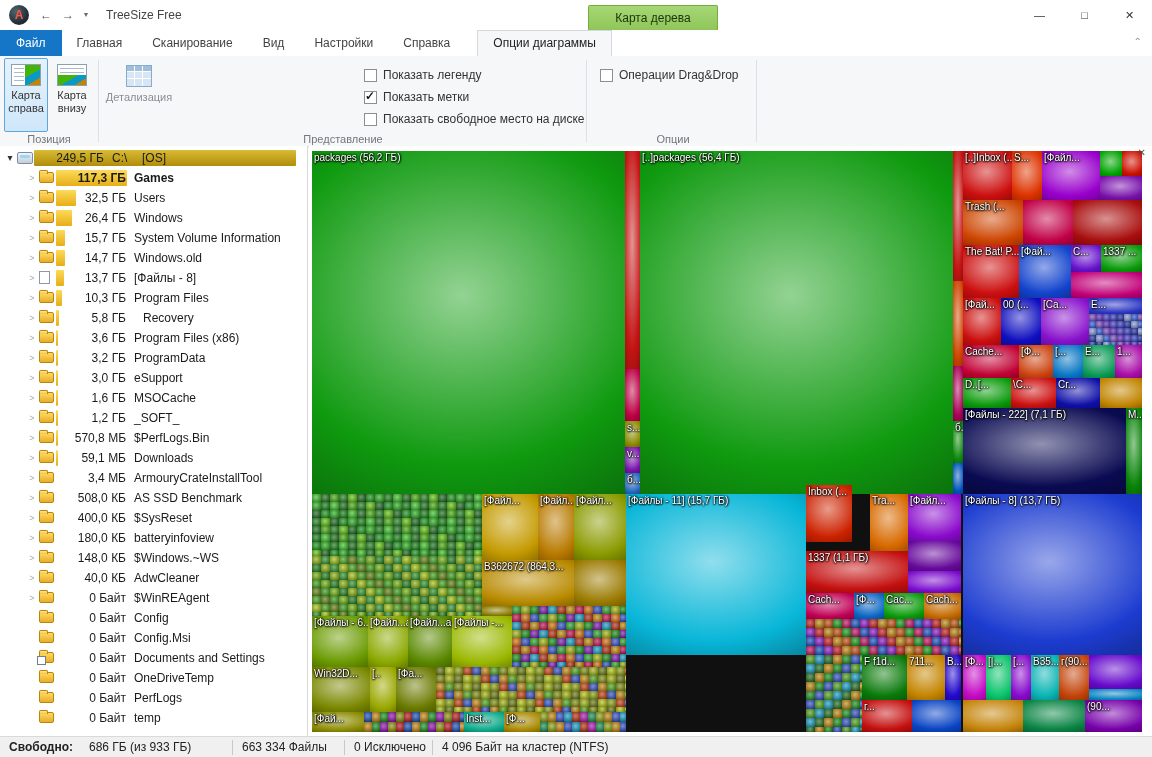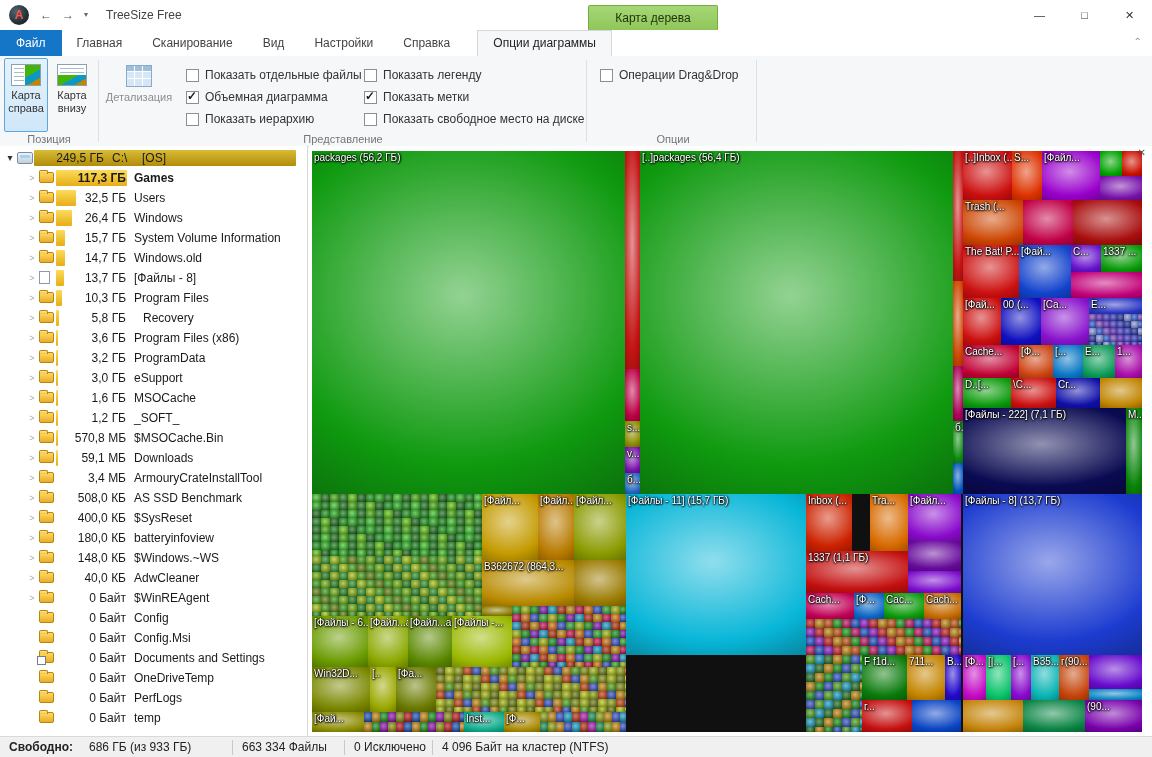--- a/index.html
+++ b/index.html
@@ -136,34 +136,20 @@
         </div>
       <div class="big-btn-label">Карта внизу</div>
     </div>
     <div class="rgroup-label" style="left:2px;width:94px;">Позиция</div>
     <div class="rsep" style="left:98px;"></div>
 
     <div class="detail-btn">
       <div class="grid-icon"></div>
       <div class="detail-label">Детализация</div>
     </div>
-    <div class="cbcol" style="left:186px;top:8px;">
-        <div class="cb">
-          <div class="box"></div>
-          <div class="cb-label">Показать отдельные файлы</div>
-        </div>
-        <div class="cb">
-          <div class="box checked"></div>
-          <div class="cb-label">Объемная диаграмма</div>
-        </div>
-        <div class="cb">
-          <div class="box"></div>
-          <div class="cb-label">Показать иерархию</div>
-        </div>
-      </div>
     <div class="cbcol" style="left:364px;top:8px;">
         <div class="cb">
           <div class="box"></div>
           <div class="cb-label">Показать легенду</div>
         </div>
         <div class="cb">
           <div class="box checked"></div>
           <div class="cb-label">Показать метки</div>
         </div>
         <div class="cb">
@@ -282,21 +268,21 @@
         <div class="chev" style="left: 26px;">&gt;</div>
         <div class="ic ic-folder" style="left: 39px;"></div>
         <div class="size" style="left: 56px;">1,2 ГБ</div>
         <div class="name" style="left: 134px;">_SOFT_</div>
       </div>
       <div class="trow">
         <div class="bar" style="left: 56px; width: 2px;"></div>
         <div class="chev" style="left: 26px;">&gt;</div>
         <div class="ic ic-folder" style="left: 39px;"></div>
         <div class="size" style="left: 56px;">570,8 МБ</div>
-        <div class="name" style="left: 134px;">$MSOCache.Bin</div>
+        <div class="name" style="left: 134px;">$PerfLogs.Bin</div>
       </div>
       <div class="trow">
         <div class="bar" style="left: 56px; width: 2px;"></div>
         <div class="chev" style="left: 26px;">&gt;</div>
         <div class="ic ic-folder" style="left: 39px;"></div>
         <div class="size" style="left: 56px;">59,1 МБ</div>
         <div class="name" style="left: 134px;">Downloads</div>
       </div>
       <div class="trow">
         <div class="chev" style="left: 26px;">&gt;</div>
@@ -1275,21 +1261,21 @@
         </div>
         <div class="cell" style="left: 152px; top: 561px; width: 40px; height: 20px; background: radial-gradient(120% 95% at 48% 42%, rgb(145, 216, 201) 0%, rgb(10, 168, 136) 52%, rgb(5, 76, 61) 100%);">
           <div class="cell-label">Inst...</div>
         </div>
         <div class="cell" style="left: 192px; top: 561px; width: 36px; height: 20px; background: radial-gradient(120% 95% at 48% 42%, rgb(216, 201, 140) 0%, rgb(168, 136, 0) 52%, rgb(76, 61, 0) 100%);">
           <div class="cell-label">[Ф...</div>
         </div>
         <div class="cell" style="left: 314px; top: 343px; width: 180px; height: 161px; background: radial-gradient(120% 95% at 48% 42%, rgb(144, 222, 237) 0%, rgb(8, 182, 216) 52%, rgb(4, 82, 97) 100%);">
           <div class="cell-label">[Файлы - 11] (15,7 ГБ)</div>
         </div>
-        <div class="cell" style="left: 494px; top: 343px; width: 46px; height: 57px; background: radial-gradient(120% 95% at 48% 42%, rgb(232, 156, 140) 0%, rgb(204, 34, 0) 52%, rgb(92, 15, 0) 100%);">
+        <div class="cell" style="left: 494px; top: 334px; width: 46px; height: 57px; background: radial-gradient(120% 95% at 48% 42%, rgb(232, 156, 140) 0%, rgb(204, 34, 0) 52%, rgb(92, 15, 0) 100%);">
           <div class="cell-label">Inbox (...</div>
         </div>
         <div class="cell" style="left: 558px; top: 343px; width: 38px; height: 57px; background: radial-gradient(120% 95% at 48% 42%, rgb(237, 188, 140) 0%, rgb(216, 106, 0) 52%, rgb(97, 48, 0) 100%);">
           <div class="cell-label">Tra...</div>
         </div>
         <div class="cell" style="left: 596px; top: 343px; width: 53px; height: 47px; background: radial-gradient(120% 95% at 48% 42%, rgb(202, 145, 232) 0%, rgb(138, 10, 204) 52%, rgb(62, 5, 92) 100%);">
           <div class="cell-label">[Файл...</div>
         </div>
         <div class="cell" style="left: 596px; top: 390px; width: 53px; height: 30px; background: radial-gradient(120% 95% at 48% 42%, rgb(186, 145, 210) 0%, rgb(102, 10, 154) 52%, rgb(46, 5, 69) 100%);"></div>
         <div class="cell" style="left: 596px; top: 420px; width: 53px; height: 22px; background: radial-gradient(120% 95% at 48% 42%, rgb(195, 145, 232) 0%, rgb(122, 10, 204) 52%, rgb(55, 5, 92) 100%);"></div>

